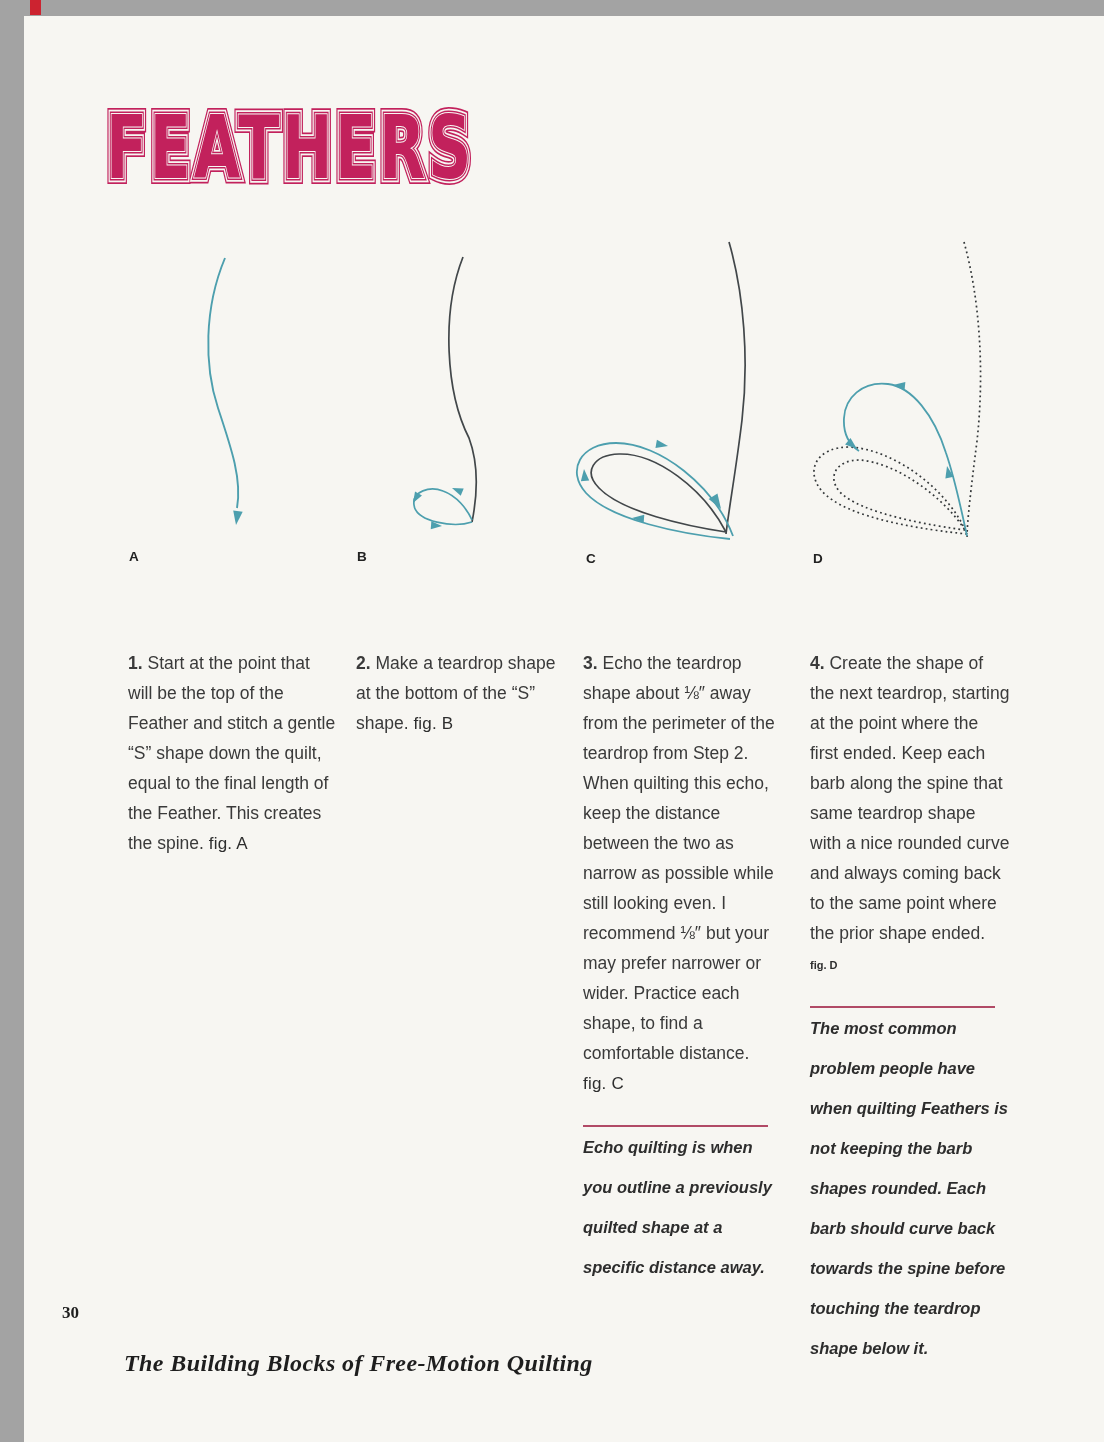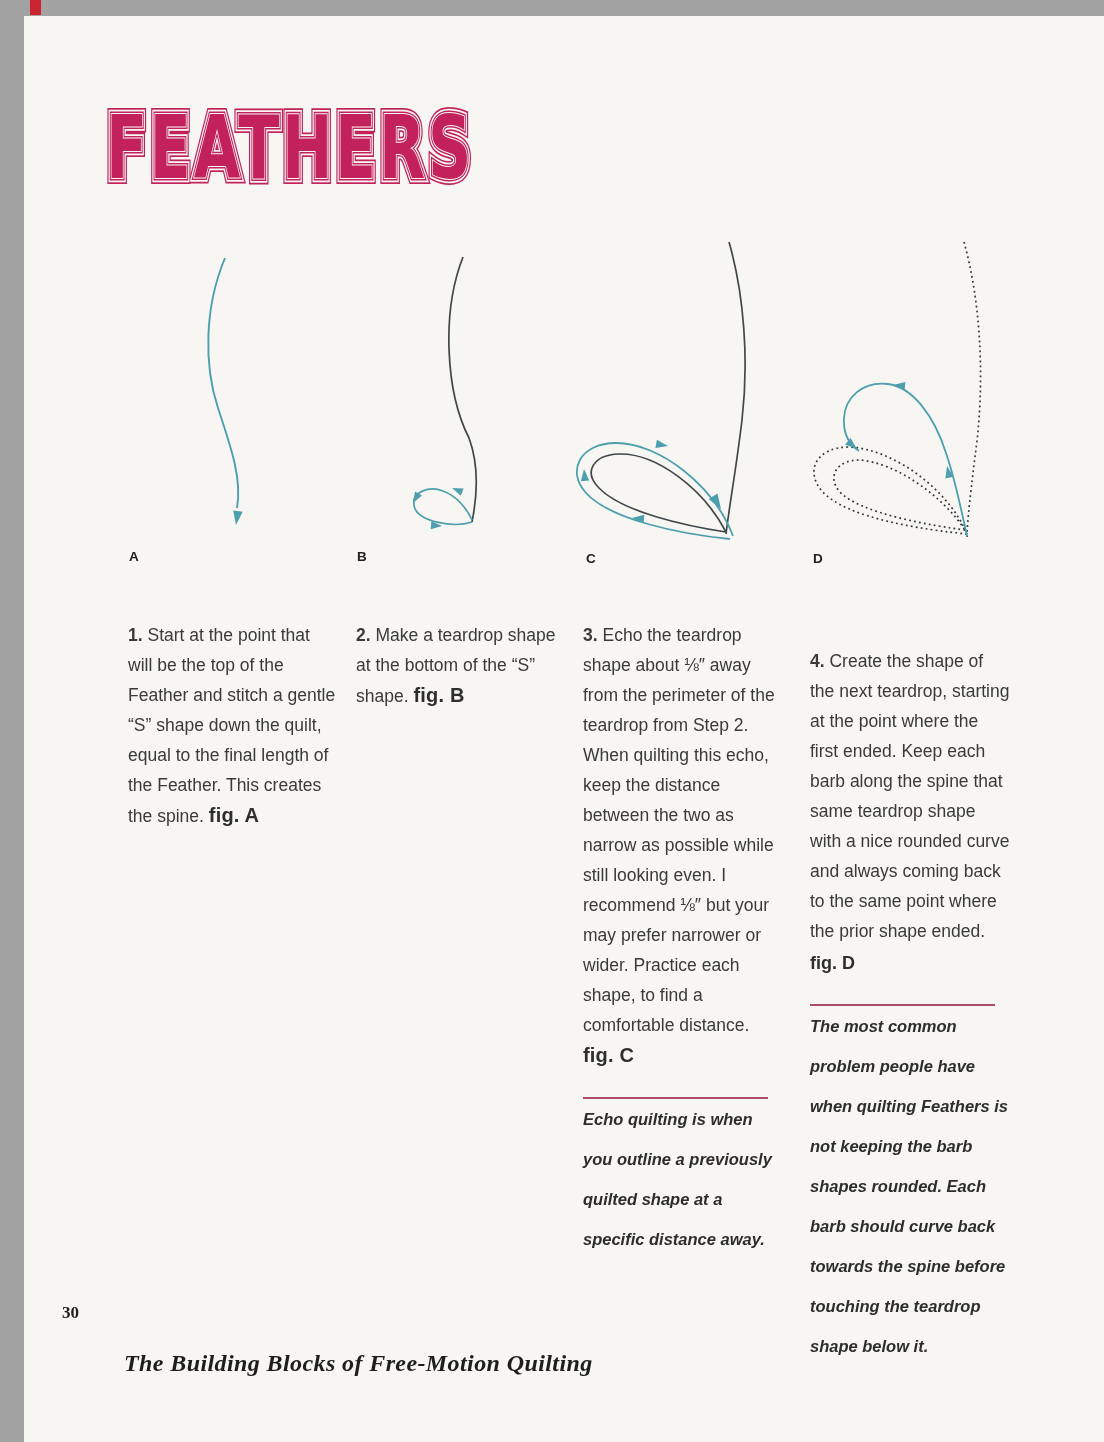--- a/index.html
+++ b/index.html
@@ -3,25 +3,25 @@
 <meta charset="utf-8">
 <style>
   html,body{margin:0;padding:0;}
   body{background:#ffffff;font-family:"Liberation Sans",sans-serif;}
   .page{position:relative;width:1104px;height:1442px;background:#a3a3a3;overflow:hidden;}
   .paper{position:absolute;left:24px;top:16px;right:0;bottom:0;background:#f7f6f2;}
   .corner-mark{position:absolute;left:30px;top:0;width:11px;height:15px;background:#cc2330;}
   .title-svg{position:absolute;left:100px;top:106px;}
   .fig-svg{position:absolute;}
   .figlabel{position:absolute;font-size:13.5px;font-weight:bold;color:#222;letter-spacing:.5px;}
-  .col{position:absolute;top:620px;color:#3a3a3a;font-size:17.5px;line-height:30px;}
+  .col{position:absolute;top:648px;color:#3a3a3a;font-size:17.5px;line-height:30px;}
   .col p{margin:0;}
   .b{font-weight:bold;}
-  .fig{font-weight:bold;font-size:20px;letter-spacing:.2px;color:#2e2e2e;}
-  .figblock{display:block;font-weight:bold;font-size:18px;color:#2e2e2e;margin-top:2px;}
+  .fig{font-weight:normal;font-size:17px;letter-spacing:.2px;color:#2e2e2e;}
+  .figblock{display:block;font-weight:bold;font-size:11px;color:#2e2e2e;margin-top:2px;}
   .divider{width:185px;height:2px;background:#b14a66;margin-top:26px;}
   .note{font-style:italic;font-weight:bold;font-size:16.5px;line-height:40px;color:#2d2d2d;margin-top:16px;}
   .footer-num{position:absolute;left:62px;top:1303px;font-family:"Liberation Serif",serif;font-weight:bold;font-size:17px;color:#1e1e1e;}
   .footer-title{position:absolute;left:124px;top:1350px;font-family:"Liberation Serif",serif;font-weight:bold;font-style:italic;font-size:24px;letter-spacing:.4px;color:#1e1e1e;}
 </style>
 </head>
 <body>
 
 <div class="page">
   <div class="paper"></div>
@@ -82,21 +82,21 @@
   <div class="col" style="left:356px;width:205px;">
     <p><span class="b">2.</span> <span>Make a teardrop shape at the bottom of the “S” shape.</span> <span class="fig">fig. B</span></p>
   </div>
 
   <div class="col" style="left:583px;width:192px;">
     <p><span class="b">3.</span> <span>Echo the teardrop shape about ⅛″ away from the perimeter of the teardrop from Step 2. When quilting this echo, keep the distance between the two as narrow as possible while still looking even. I recommend ⅛″ but your may prefer narrower or wider. Practice each shape, to find a comfortable distance.</span> <span class="fig">fig. C</span></p>
     <div class="divider"></div>
     <p class="note">Echo quilting is when you outline a previously quilted shape at a specific distance away.</p>
   </div>
 
-  <div class="col" style="left:810px;width:200px;margin-top:26px;">
+  <div class="col" style="left:810px;width:200px;">
     <p><span class="b">4.</span> <span>Create the shape of the next teardrop, starting at the point where the first ended. Keep each barb along the spine that same teardrop shape with a nice rounded curve and always coming back to the same point where the prior shape ended.</span> <span class="figblock">fig. D</span></p>
     <div class="divider"></div>
     <p class="note">The most common problem people have when quilting Feathers is not keeping the barb shapes rounded. Each barb should curve back towards the spine before touching the teardrop shape below it.</p>
   </div>
 
   <div class="footer-num">30</div>
   <div class="footer-title">The Building Blocks of Free-Motion Quilting</div>
 </div>
 
 </body></html>

